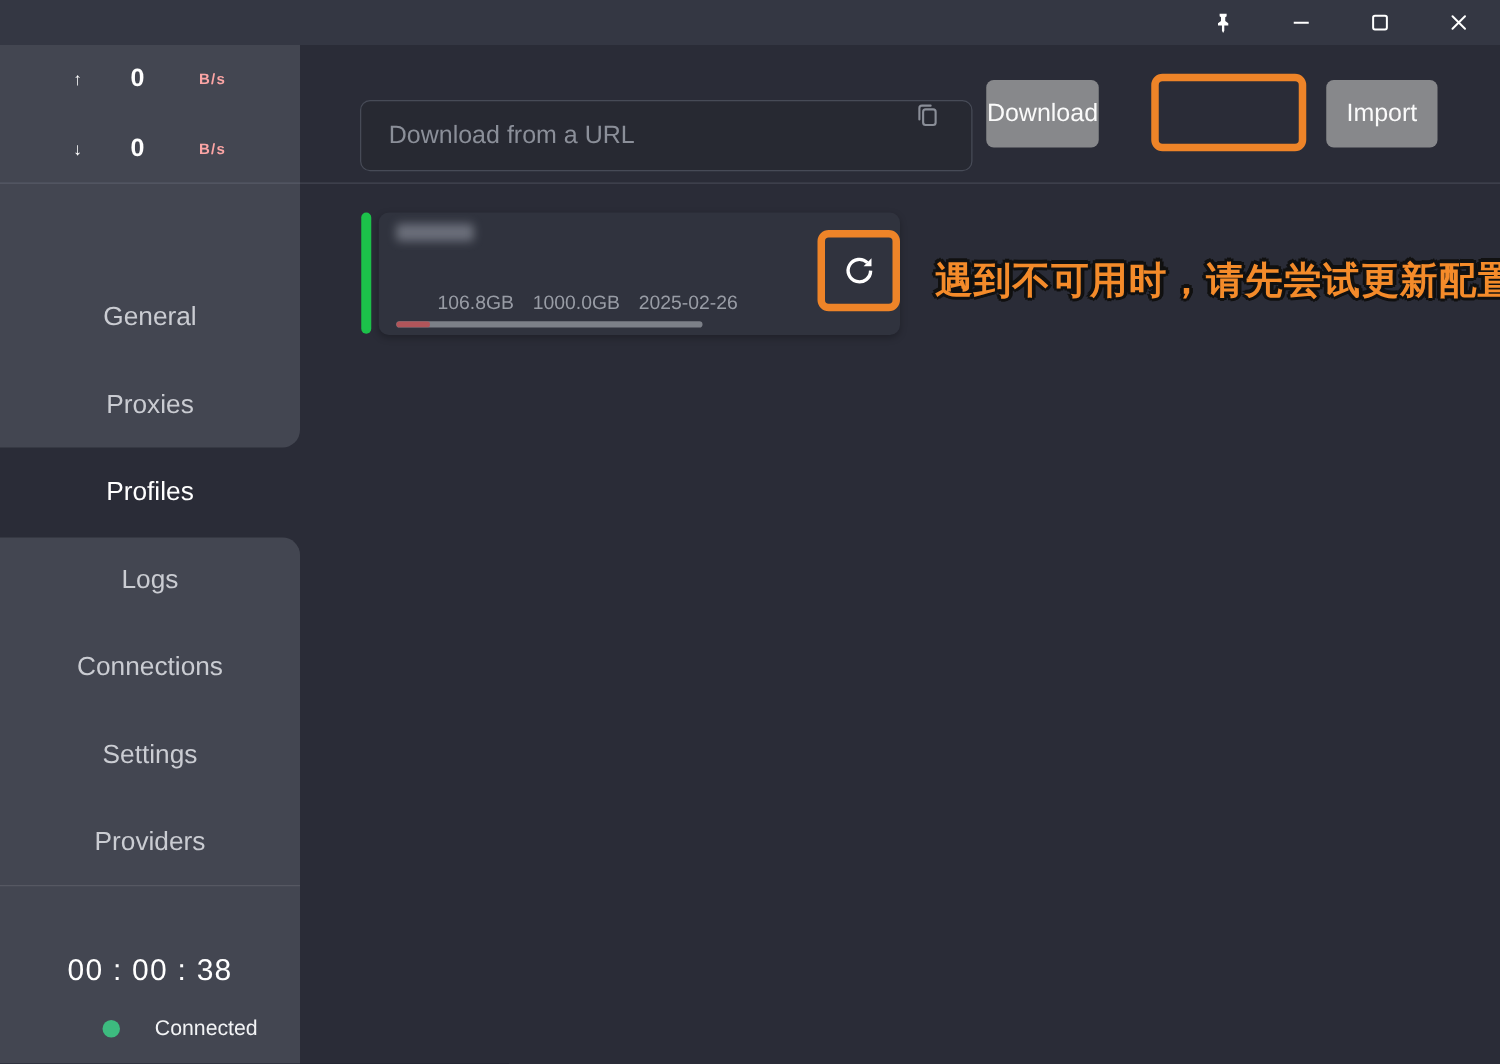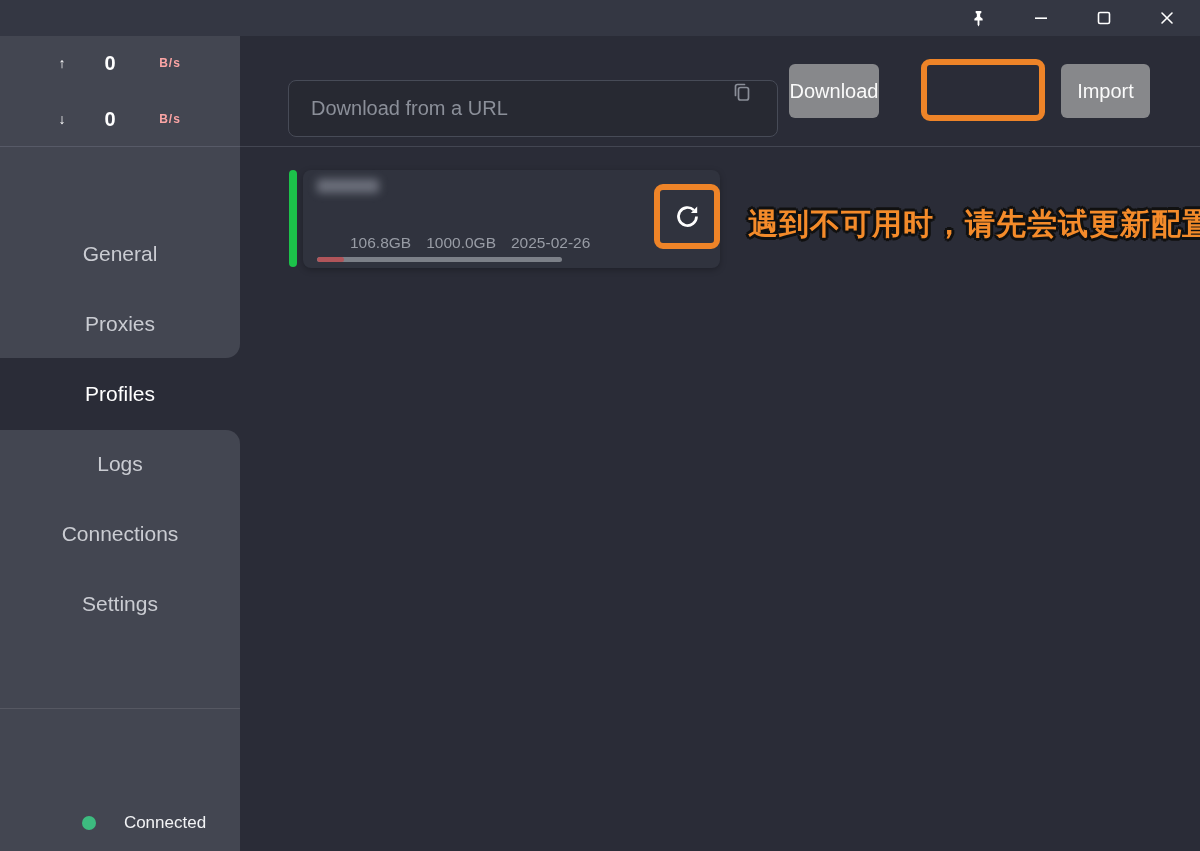--- a/index.html
+++ b/index.html
@@ -134,23 +134,25 @@
       <span class="val">0</span>
       <span class="unit">B/s</span>
     </div>
 
     <div class="nav-item" style="top:253px;">Proxies</div>
     <div class="nav-item" style="top:183px;">General</div>
     <div class="nav-item active" style="top:323px;">Profiles</div>
     <div class="nav-item" style="top:463px;">Connections</div>
     <div class="nav-item" style="top:393px;">Logs</div>
     <div class="nav-item" style="top:533px;">Settings</div>
+    <div class="nav-item" style="top:603px;">Providers</div>
 
     <div class="side-divider"></div>
 
+    <div class="uptime">00 : 00 : 38</div>
     <div class="status-row">
       <span class="status-dot"></span>
       <span class="status-label">Connected</span>
     </div>
   </div>
 
   <div class="hdivider" style="top:146px;"></div>
 
   <div class="main">
 

